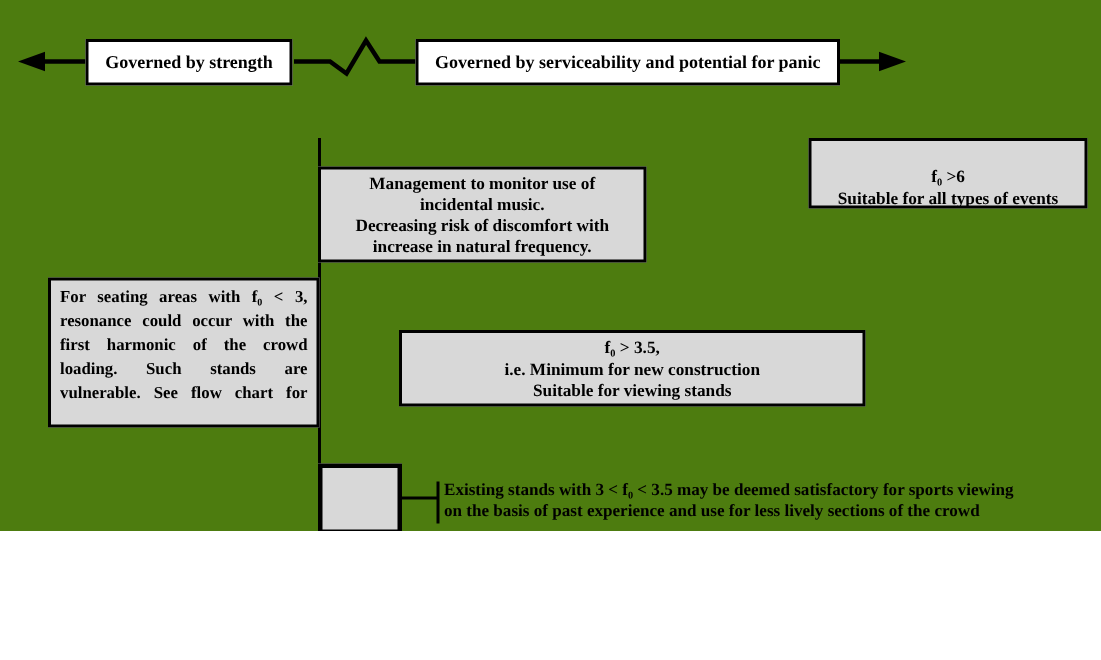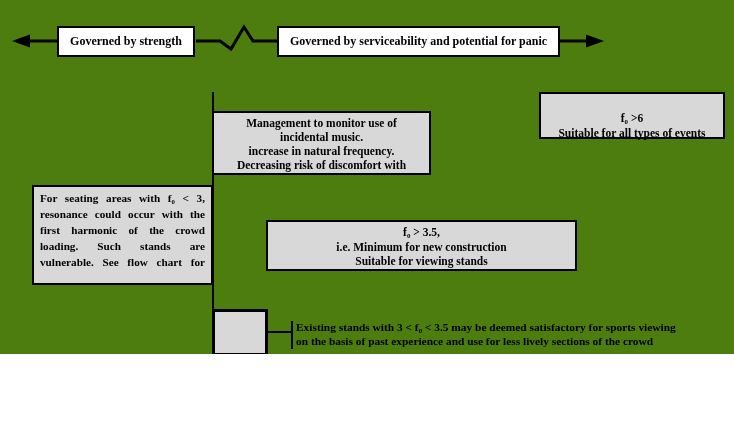--- a/index.html
+++ b/index.html
@@ -133,22 +133,22 @@
   <div class="box white-band-box" style="left:57px; top:26px; width:138px; height:31px;">
     <span>Governed by strength</span>
   </div>
   <div class="box white-band-box" style="left:277px; top:26px; width:283px; height:31px;">
     <span>Governed by serviceability and potential for panic</span>
   </div>
 
   <div class="box gray" id="management-box">
     <div>Management to monitor use of</div>
     <div>incidental music.</div>
+    <div>Decreasing risk of discomfort with</div>
     <div>increase in natural frequency.</div>
-    <div>Decreasing risk of discomfort with</div>
   </div>
 
   <div class="box gray" id="resonance-box">
     <div class="just">For seating areas with f₀ &lt; 3,</div>
     <div class="just">resonance could occur with the</div>
     <div class="just">first harmonic of the crowd</div>
     <div class="just">loading.  Such stands are</div>
     <div class="just">vulnerable.  See flow chart for</div>
   </div>
 

